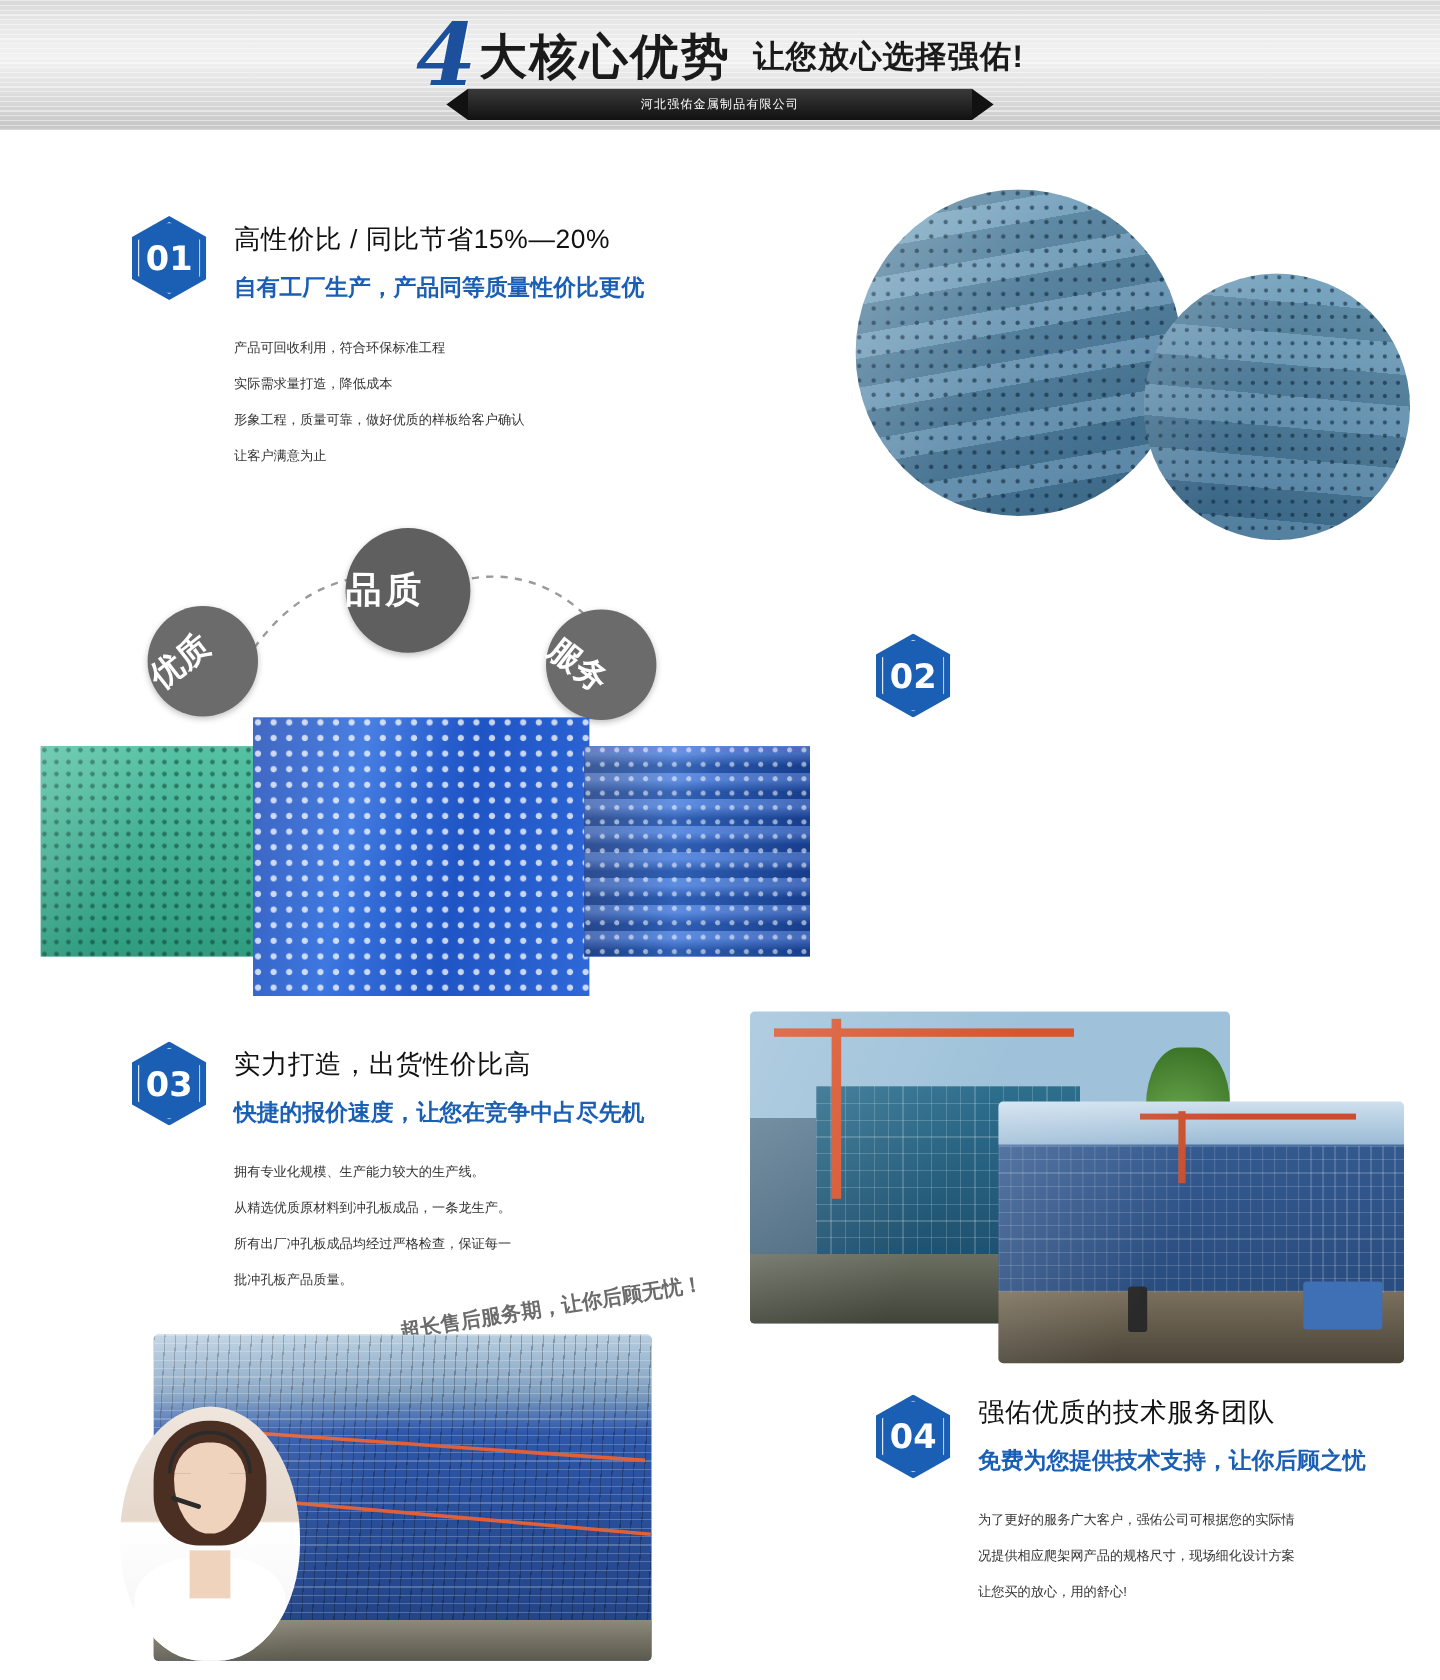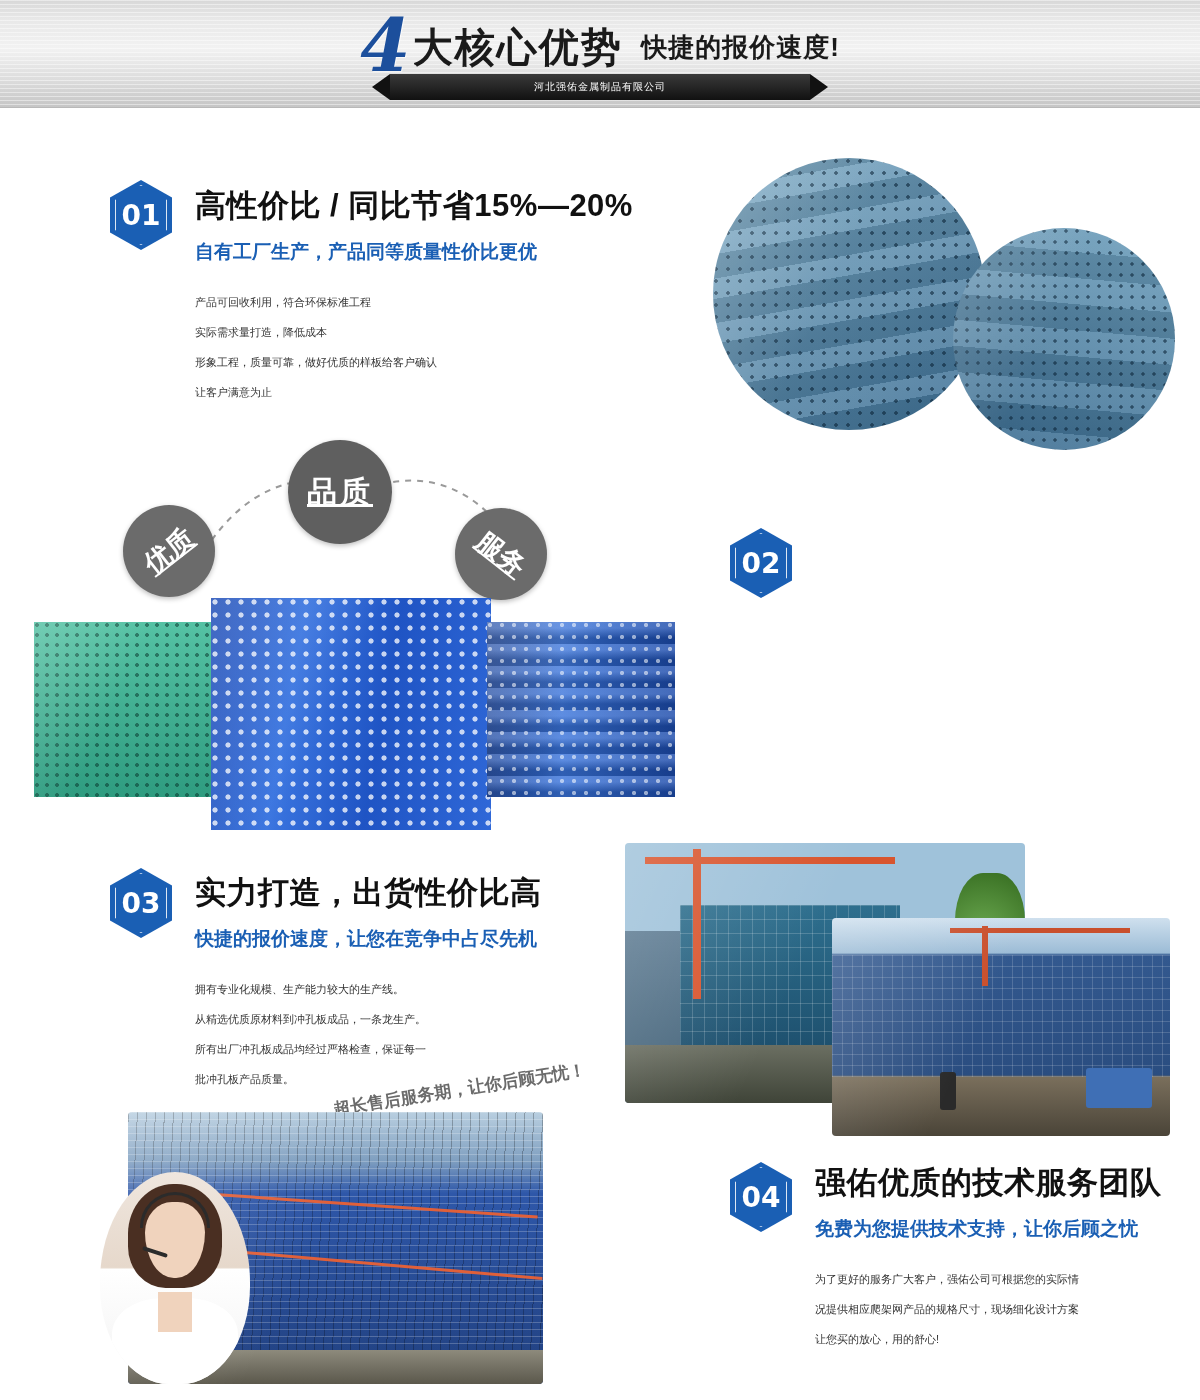--- a/index.html
+++ b/index.html
@@ -112,22 +112,22 @@
   }
   .badge .inner-line {
     position: absolute; inset: 5px;
     border: 1px solid rgba(255,255,255,0.85);
     clip-path: polygon(50% 0%, 100% 25%, 100% 75%, 50% 100%, 0% 75%, 0% 25%);
     pointer-events: none;
   }
   .badge span { position: relative; z-index: 2; }
 
   .t1 {
-    font-size: 31px;
-    font-weight: bold;
+    font-size: 22px;
+    font-weight: normal;
     color: #111;
     letter-spacing: 0.5px;
     white-space: nowrap;
   }
   .t2 {
     font-size: 19px;
     font-weight: bold;
     color: #1a5fb4;
     margin-top: 12px;
     white-space: nowrap;
@@ -181,24 +181,23 @@
       linear-gradient(200deg, #6fa0bd, #3a6b8f);
     background-size: 11px 11px, 100% 100%, 100% 100%;
   }
 
   
   .bub {
     position: absolute;
     border-radius: 50%;
     background: #6e6e6e;
     color: #fff;
-    display: flex; align-items: center; justify-content: center;
+    display: flex; align-items: center; justify-content: flex-start;
     font-weight: bold;
     box-shadow: 0 2px 5px rgba(0,0,0,0.25);
-    text-decoration: underline;
   }
   .bub-main { width: 104px; height: 104px; font-size: 30px; letter-spacing: 3px; background: #5f5f5f; }
   .bub-side { width: 92px; height: 92px; font-size: 27px; background: #6b6b6b; }
   .bub-txt { display: block; }
   .rot-l { transform: rotate(-38deg); }
   .rot-r { transform: rotate(38deg); }
 
   .dash-arc { position: absolute; }
 
   
@@ -259,21 +258,21 @@
 </head>
 <body>
 
 <div class="page">
 
   <div class="header">
     <div class="header-stripes"></div>
     <div class="header-inner">
       <span class="big-num">4</span>
       <span class="head-main">大核心优势</span>
-      <span class="head-sub">快捷的报价速度!</span>
+      <span class="head-sub">让您放心选择强佑!</span>
     </div>
     <div class="ribbon">
       <span>河北强佑金属制品有限公司</span>
     </div>
   </div>
 
   <div class="blk" style="left:110px; top:180px;">
     <div class="badge">
       <div class="inner-line"></div>
       <span>01</span>

